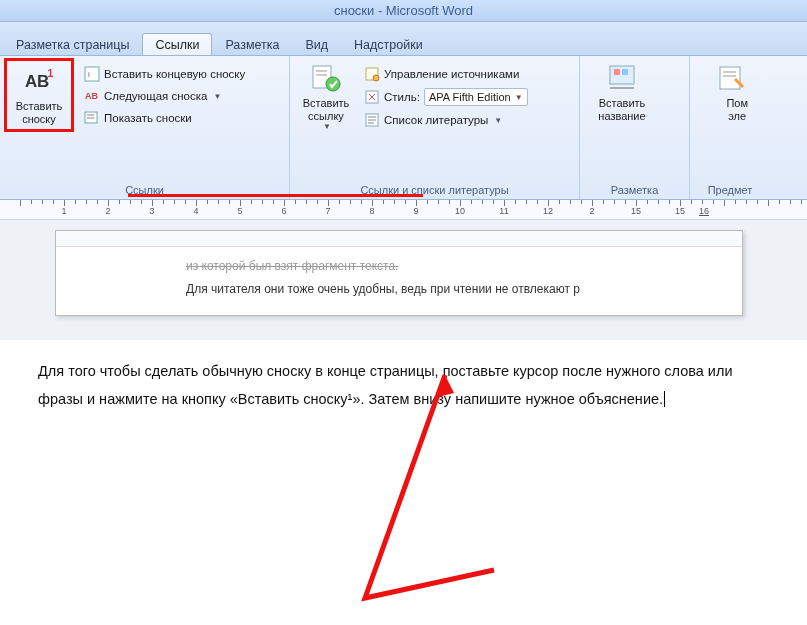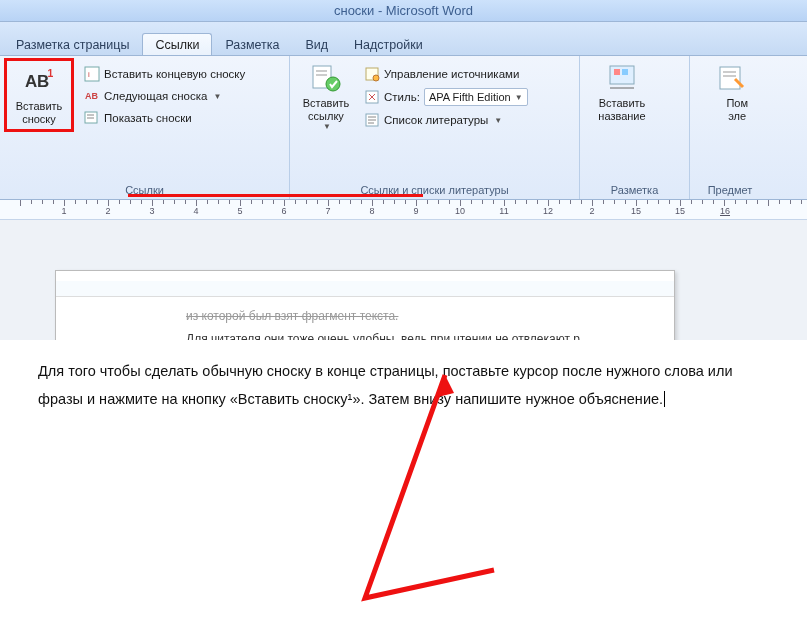--- a/index.html
+++ b/index.html
@@ -17,21 +17,21 @@
 .smallbtns { display: flex; flex-direction: column; gap: 2px; }
 .smallbtn { display: flex; align-items: center; gap: 4px; padding: 2px 4px; font-size: 11.5px; cursor: pointer; border-radius: 2px; white-space: nowrap; }
 .smallbtn .sico { width: 16px; height: 16px; display: flex; align-items: center; justify-content: center; font-size: 10px; }
 .dd { font-size: 8px; color: #555; margin-left: 2px; }
 .rulerH { height: 20px; background: #f7fbff; border-bottom: 1px solid #c5d5ea; position: relative; font-size: 9px; color: #556; overflow: hidden; }
 .tick { position: absolute; top: 0; width: 1px; height: 4px; background: #778; }
 .tick.big { height: 6px; }
 .ticklbl { position: absolute; top: 6px; transform: translateX(-50%); }
 .redline { position: absolute; height: 3px; background: #e11; }
 .page-area { background: #eef2f7; height: 120px; position: relative; overflow: hidden; }
-.page { position: absolute; left: 55px; top: 10px; width: 620px; background: #fff; border: 1px solid #bbb; box-shadow: 2px 2px 4px rgba(0,0,0,.15); padding: 24px 20px; font-size: 12px; line-height: 1.9; color: #333; margin-top: 40px; }
+.page { position: absolute; left: 55px; top: 10px; width: 688px; background: #fff; border: 1px solid #bbb; box-shadow: 2px 2px 4px rgba(0,0,0,.15); padding: 14px 20px; font-size: 12px; line-height: 1.9; color: #333; }
 .page-ruler { height: 16px; background: #f7fbfe; border-bottom: 1px solid #ddd; margin: -14px -20px 8px; position: relative; }
 .annot { padding: 18px 30px 0 38px; font-size: 14.5px; line-height: 1.9; color: #111; }
 .arrow-svg { position: absolute; left: 0; top: 0; pointer-events: none; }
 .style-combo { display: inline-flex; align-items: center; border: 1px solid #a8bcd6; background: #fff; font-size: 11px; padding: 1px 4px; border-radius: 2px; height: 18px; }
 .highlight-box { border: 3px solid #e11; padding: 2px; }
 </style>
 </head>
 <body>
 
 <div class="titlebar">
@@ -267,21 +267,21 @@
     <div class="ticklbl" style="left: 636px;">15</div>
     <div class="tick big" style="left: 680px;"></div>
     <div class="tick" style="left: 691px;"></div>
     <div class="tick" style="left: 702px;"></div>
     <div class="tick" style="left: 713px;"></div>
     <div class="ticklbl" style="left: 680px;">15</div>
     <div class="tick big" style="left: 724px;"></div>
     <div class="tick" style="left: 735px;"></div>
     <div class="tick" style="left: 746px;"></div>
     <div class="tick" style="left: 757px;"></div>
-    <div class="ticklbl" style="left: 725px; text-decoration: underline;">16</div>
+    <div class="ticklbl" style="left: 704px; text-decoration: underline;">16</div>
     <div class="tick big" style="left: 768px;"></div>
     <div class="tick" style="left: 779px;"></div>
     <div class="tick" style="left: 790px;"></div>
     <div class="tick" style="left: 801px;"></div>
   </div>
 
 <div class="redline" style="left:128px;top:194px;width:295px;"></div>
 
 <div class="page-area">
   <div class="page">

